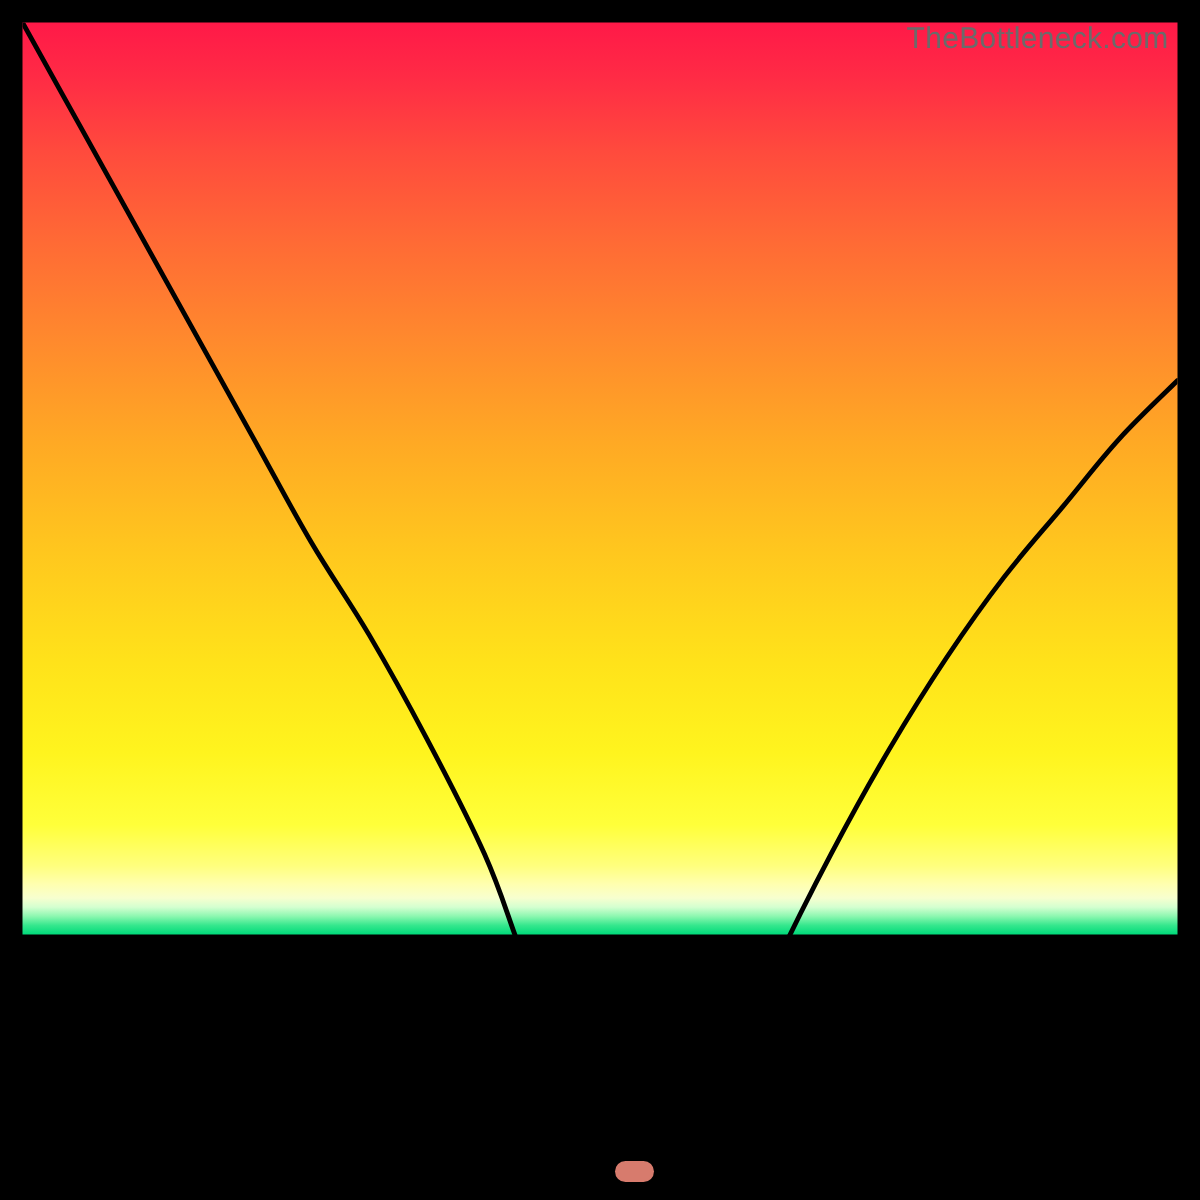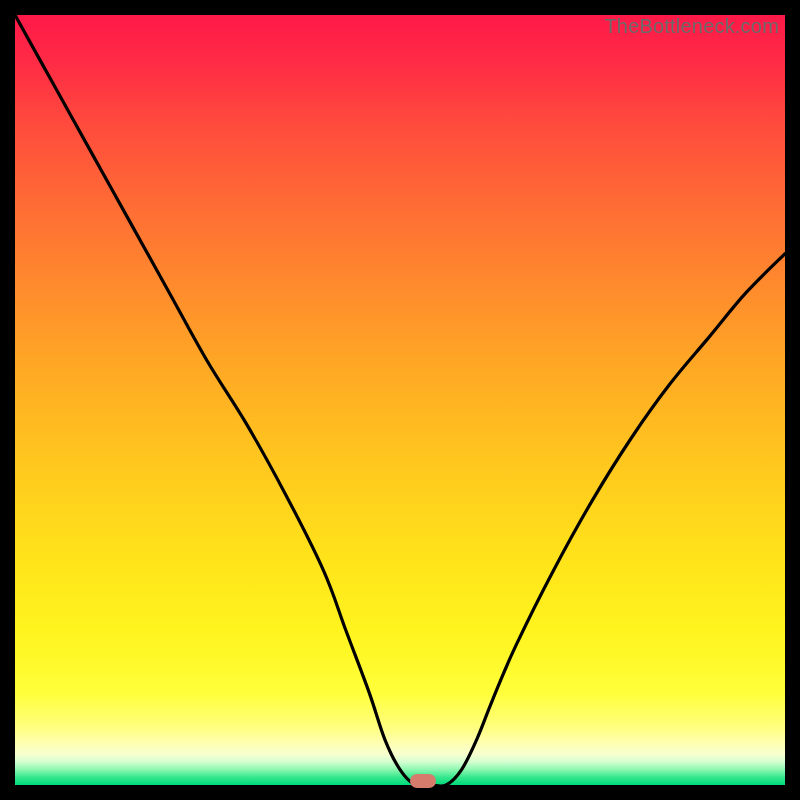--- a/index.html
+++ b/index.html
@@ -15,21 +15,21 @@
     position: relative;
     width: 800px;
     height: 800px;
     background: #000;
   }
   .plot-area {
     position: absolute;
     left: 15px;
     top: 15px;
     width: 770px;
-    height: 770px;
+    height: 608px;
     
     background: linear-gradient(
       to bottom,
       #ff1948 0%,
       #ff2b45 6%,
       #ff4a3d 14%,
       #ff6a35 24%,
       #ff8a2d 35%,
       #ffa924 46%,
       #ffc71e 58%,

